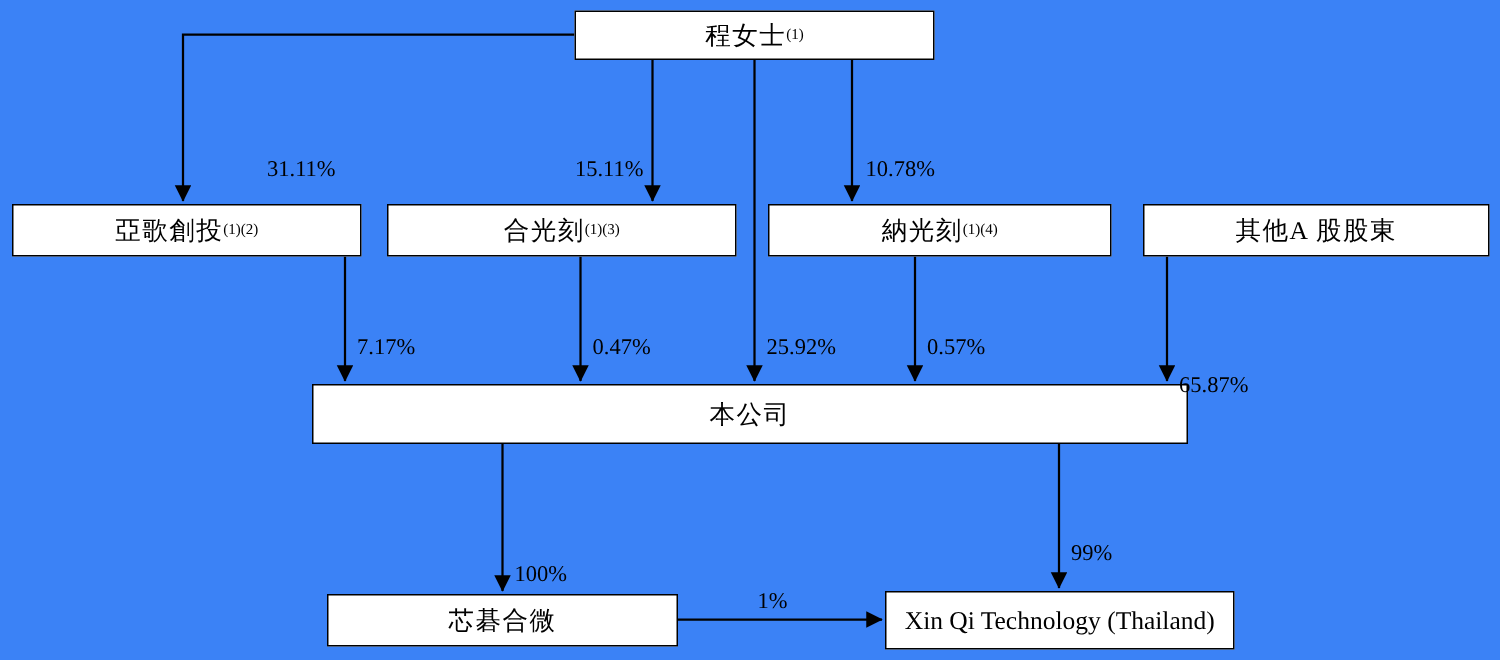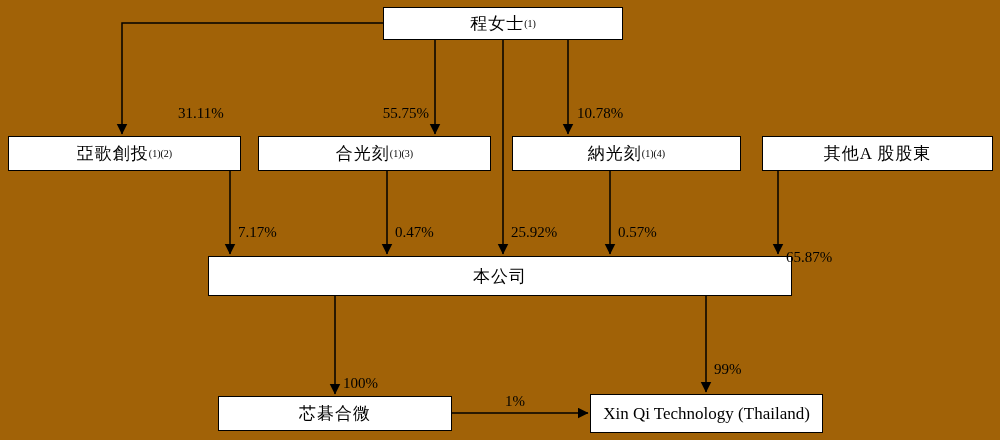--- a/index.html
+++ b/index.html
@@ -4,21 +4,21 @@
 <style>
   html, body {
     margin: 0;
     padding: 0;
     background: #ffffff;
   }
   .diagram {
     position: relative;
     width: 1000px;
     height: 440px;
-    background: #a16207;
+    background: #3b82f6;
     font-family: "Liberation Serif", "DejaVu Serif", serif;
     color: #000000;
     overflow: hidden;
   }
   .edges-svg {
     position: absolute;
     left: 0;
     top: 0;
     width: 1000px;
     height: 440px;
@@ -120,21 +120,21 @@
   <div class="node" style="left:590px; top:394px; width:233px; height:39px;">
     <span class="latin">Xin Qi Technology (Thailand)</span>
   </div>
 
   <div class="node" style="left:218px; top:396px; width:234px; height:35px;">
     <span>芯碁合微</span>
   </div>
 
   <span class="pct" style="left:130px; top:104px;margin-left:48px;">31.11%</span>
 
-  <span class="pct right-align" style="right:571px; top:104px;">55.75%</span>
+  <span class="pct right-align" style="right:571px; top:104px;">15.11%</span>
 
   <span class="pct" style="left:577px; top:104px;">10.78%</span>
 
   <span class="pct" style="left:238px; top:223px;">7.17%</span>
 
   <span class="pct" style="left:395px; top:223px;">0.47%</span>
 
   <span class="pct" style="left:511px; top:223px;">25.92%</span>
 
   <span class="pct" style="left:618px; top:223px;">0.57%</span>

